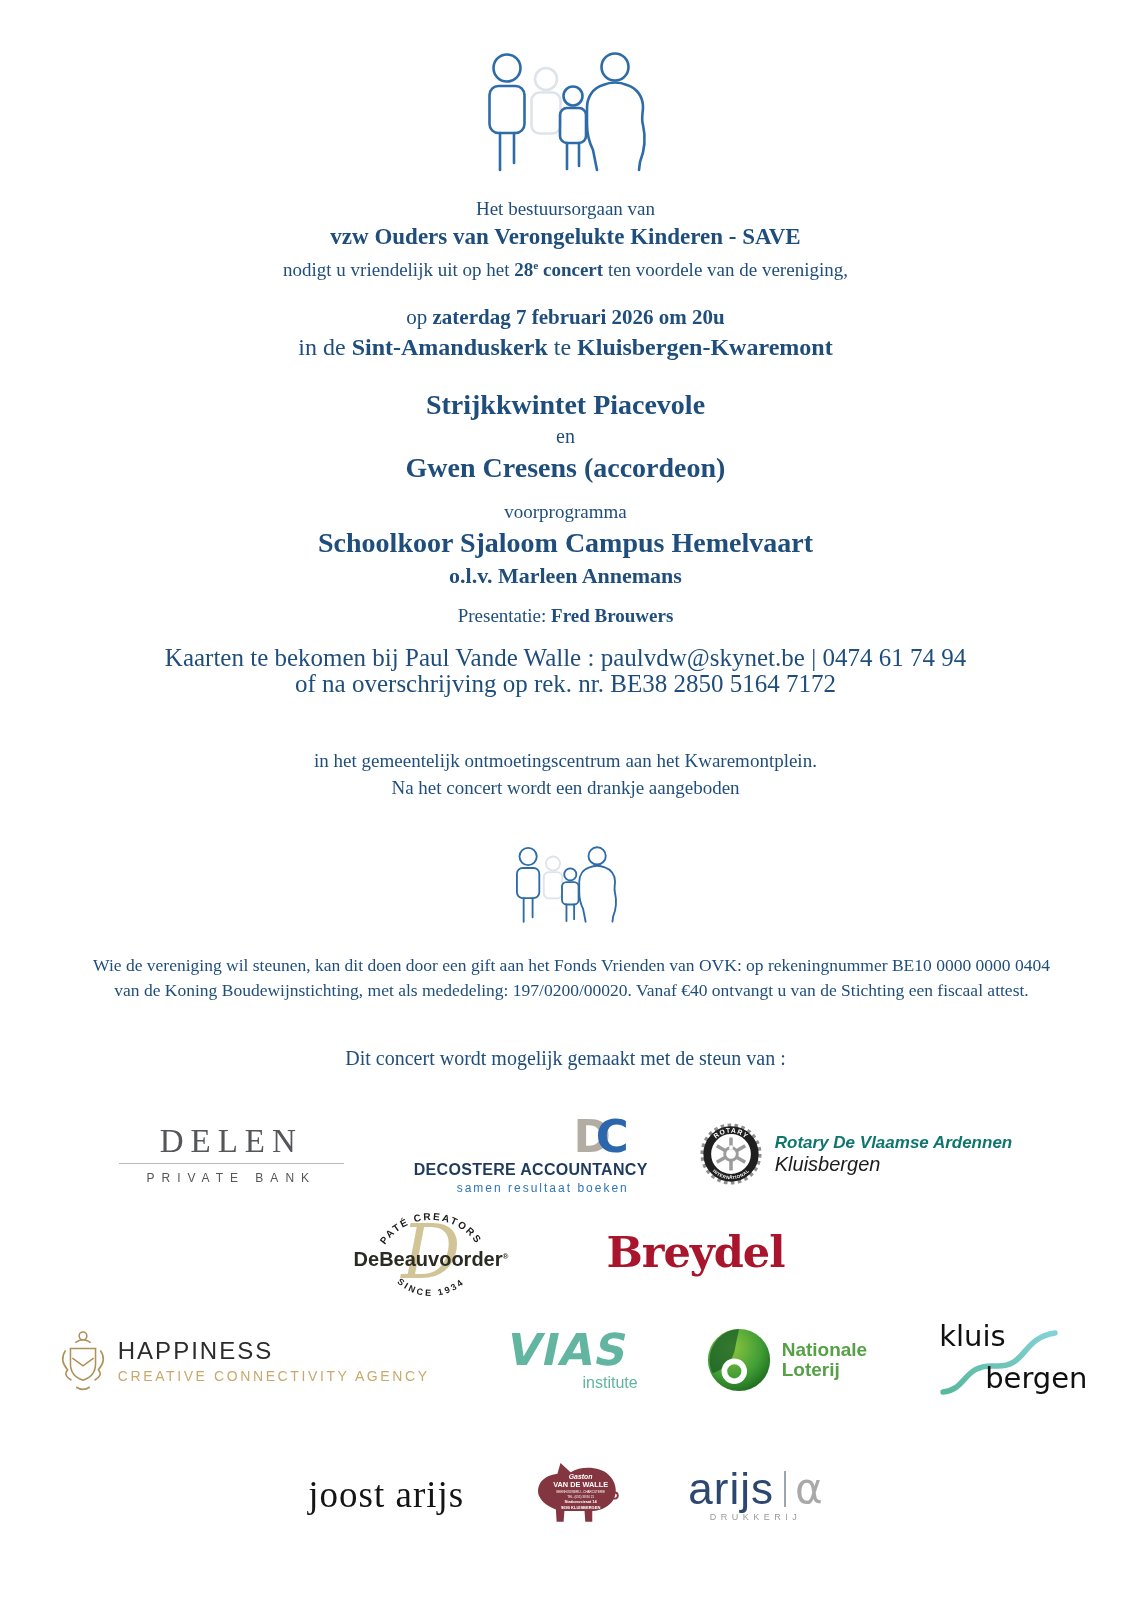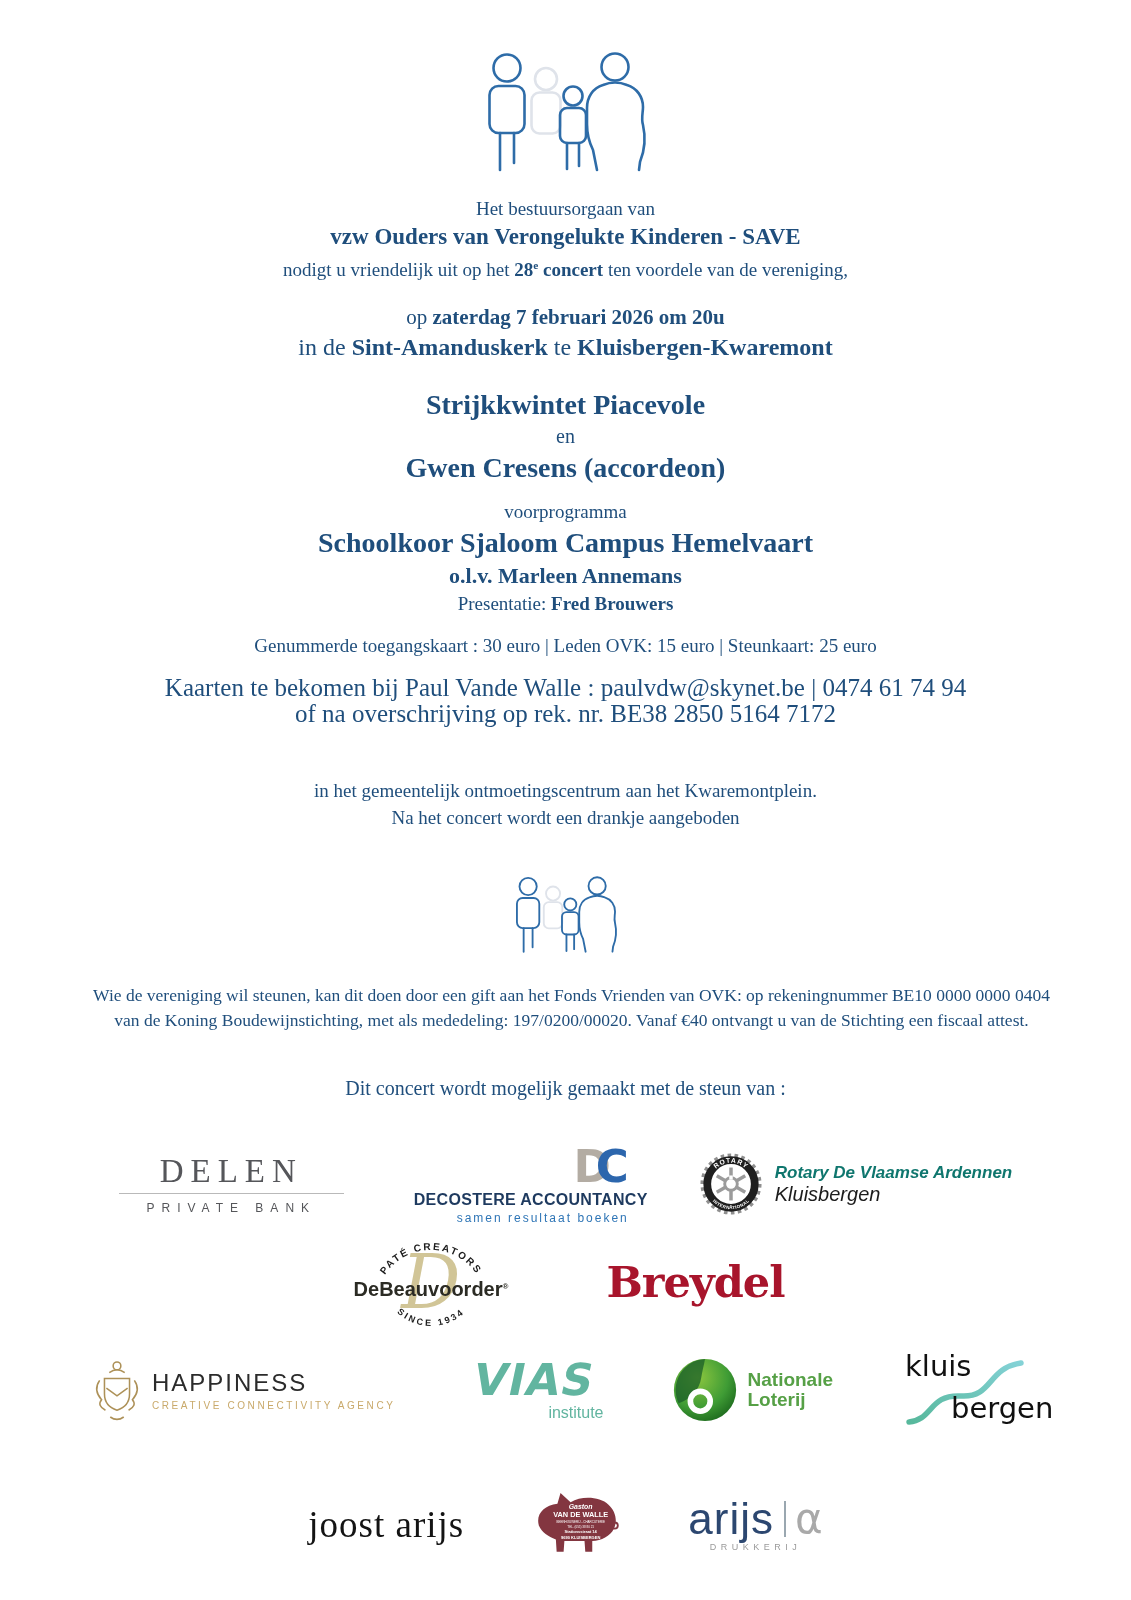--- a/index.html
+++ b/index.html
@@ -26,21 +26,21 @@
 
   .acts { margin-top:24px; }
   .t-act { font-size:28px; line-height:35px; font-weight:bold; }
   .t-en  { font-size:20px; line-height:28px; }
 
   .prog { margin-top:14px; }
   .t-voor { font-size:19px; line-height:26px; }
   .t-choir { font-size:28px; line-height:36px; font-weight:bold; }
   .t-cond { font-size:22px; line-height:30px; font-weight:bold; }
 
-  .t-pres { font-size:19px; line-height:26px; }
+  .t-pres { margin-top:12px; font-size:19px; line-height:26px; }
   .t-prices { margin-top:16px; font-size:19px; line-height:26px; }
   .contact { margin-top:16px; }
   .t-contact { font-size:25px; line-height:26px; }
   .after { margin-top:50px; }
   .t-after { font-size:19px; line-height:27px; }
   .donation { margin-top:30px; }
   .t-don { font-size:17.5px; line-height:25px;padding-left:12px; }
   .t-sponsor-intro { margin-top:42px; font-size:20px; line-height:27px; }
 
   
@@ -68,21 +68,21 @@
   .rotary { display:flex; align-items:center; gap:12px; text-align:left; }
   .rot-l1 { font-style:italic; font-size:17px; color:#0f766e;font-weight:bold; }
   .rot-l2 { font-style:italic; font-size:20px; color:#1c1c1c; }
 
   
   .breydel { font-family:"DejaVu Serif", serif; font-weight:bold; font-size:43px; color:#A8152C; letter-spacing:-1px; }
 
   
   .happiness { display:flex; align-items:center; gap:8px; text-align:left; }
   .hap-name { font-size:24px; letter-spacing:2px; color:#2b2b2b; font-weight:500; }
-  .hap-tag  { margin-top:3px; font-size:10px; letter-spacing:2.6px; color:#C9A96A; }
+  .hap-tag  { margin-top:3px; font-size:14px; letter-spacing:2.6px; color:#C9A96A; }
 
   
   .vias { width:140px; }
   .vias-name { font-family:"DejaVu Sans", sans-serif; font-weight:900; font-size:44px; line-height:1;
                color:#62B5A0; transform:skewX(-12deg); letter-spacing:1px; }
   .vias-sub  { font-size:16px; color:#62B5A0; text-align:right; margin-top:2px; }
 
   
   .loterij { display:flex; align-items:center; gap:10px; text-align:left; }
   .lot-text { font-weight:bold; font-size:19px; line-height:1.08; color:#56A046; }
@@ -147,21 +147,20 @@
   </div>
 
   <div class="prog">
     <p class="t-voor">voorprogramma</p>
     <p class="t-choir">Schoolkoor Sjaloom Campus Hemelvaart</p>
     <p class="t-cond">o.l.v. Marleen Annemans</p>
   </div>
 
   <p class="t-pres"><span>Presentatie: </span><span class="b">Fred Brouwers</span></p>
 
-  <p class="t-prices">Genummerde toegangskaart : 30 euro | Leden OVK: 15 euro | Steunkaart: 25 euro</p>
 
   <div class="contact">
     <p class="t-contact">Kaarten te bekomen bij Paul Vande Walle : paulvdw@skynet.be | 0474 61 74 94</p>
     <p class="t-contact">of na overschrijving op rek. nr. BE38 2850 5164 7172</p>
   </div>
 
   <div class="after">
     <p class="t-after">in het gemeentelijk ontmoetingscentrum aan het Kwaremontplein.</p>
     <p class="t-after">Na het concert wordt een drankje aangeboden</p>
   </div>

